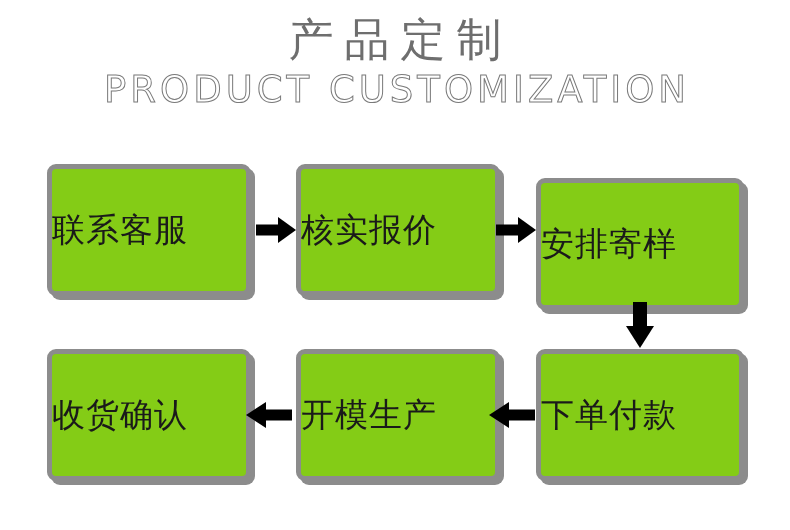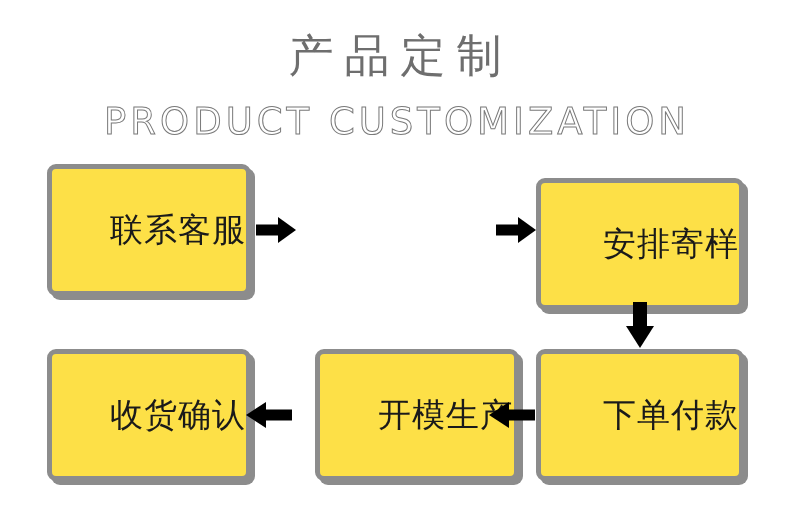--- a/index.html
+++ b/index.html
@@ -25,21 +25,21 @@
   
   .header {
     position: absolute;
     left: 0;
     top: 0;
     width: 790px;
     text-align: center;
   }
 
   .title-cn {
-    margin: 16px;
+    margin: 0;
     padding-top: 14px;
     font-family: "Liberation Serif", "DejaVu Serif", serif;
     font-size: 45px;
     line-height: 52px;
     font-weight: 400;
     color: #6e6e6e;
     letter-spacing: 11px;
     text-indent: 11px;
     white-space: nowrap;
   }
@@ -63,45 +63,45 @@
     position: absolute;
     left: 0;
     top: 150px;
     width: 790px;
     height: 360px;
   }
 
   .node {
     position: absolute;
     box-sizing: border-box;
-    background: #fde047;
+    background: #84cc16;
     border: 5px solid #8c8c8c;
     border-radius: 9px;
     box-shadow: 4px 4px 0 0 #8c8c8c;
     display: flex;
     align-items: center;
-    justify-content: flex-end;
+    justify-content: flex-start;
   }
 
   .node-label {
     font-family: "Liberation Serif", "DejaVu Serif", serif;
     font-size: 33px;
     line-height: 36px;
     color: #1a1a1a;
     letter-spacing: 1px;
     white-space: nowrap;
   }
 
   
   .n1 { left: 47px;  top: 14px;  width: 204px; height: 132px; }
   .n2 { left: 296px; top: 14px;  width: 204px; height: 132px; }
   .n3 { left: 536px; top: 14px;  width: 208px; height: 132px; margin-top: 14px; }
   
   .n4 { left: 47px;  top: 199px; width: 204px; height: 132px; }
-  .n5 { left: 296px; top: 199px; width: 204px; height: 132px; margin-left: 19px; }
+  .n5 { left: 296px; top: 199px; width: 204px; height: 132px; }
   .n6 { left: 536px; top: 199px; width: 208px; height: 132px; }
 
   
   .arrow {
     position: absolute;
   }
   
   .arrow-h .tail {
     position: absolute;
     background: #000000;
@@ -164,20 +164,23 @@
     <div class="title-cn">产品定制</div>
     <div class="title-en">PRODUCT CUSTOMIZATION</div>
   </div>
 
   <div class="flow">
 
     <div class="node n1">
       <span class="node-label">联系客服</span>
     </div>
 
+    <div class="node n2">
+      <span class="node-label">核实报价</span>
+    </div>
 
     <div class="node n3">
       <span class="node-label">安排寄样</span>
     </div>
 
     <div class="node n4">
       <span class="node-label">收货确认</span>
     </div>
 
     <div class="node n5">

